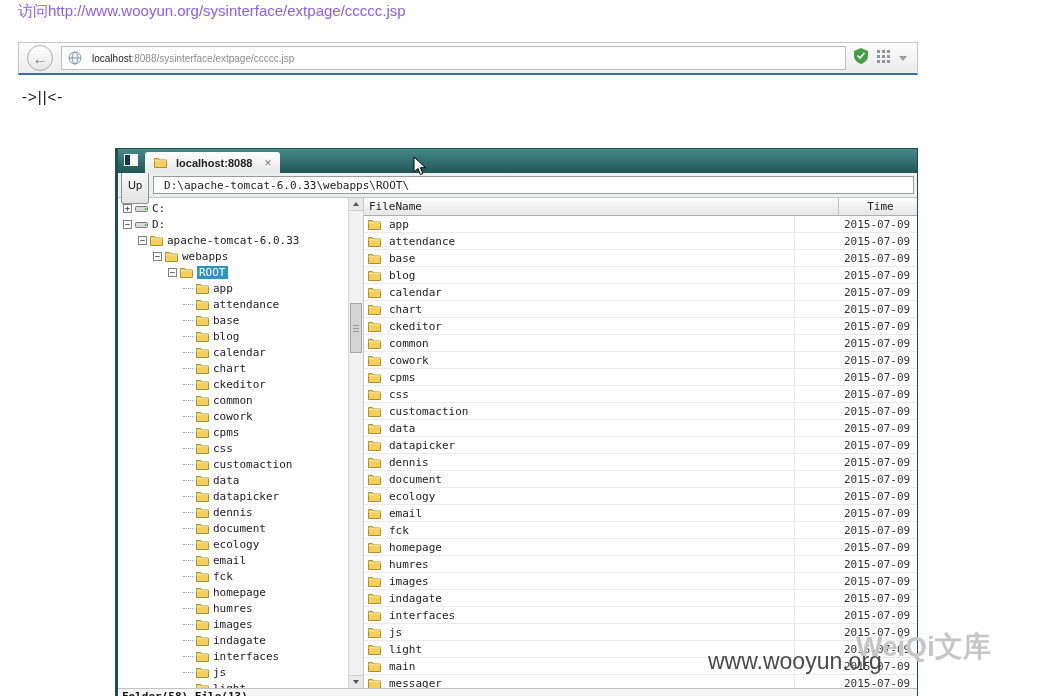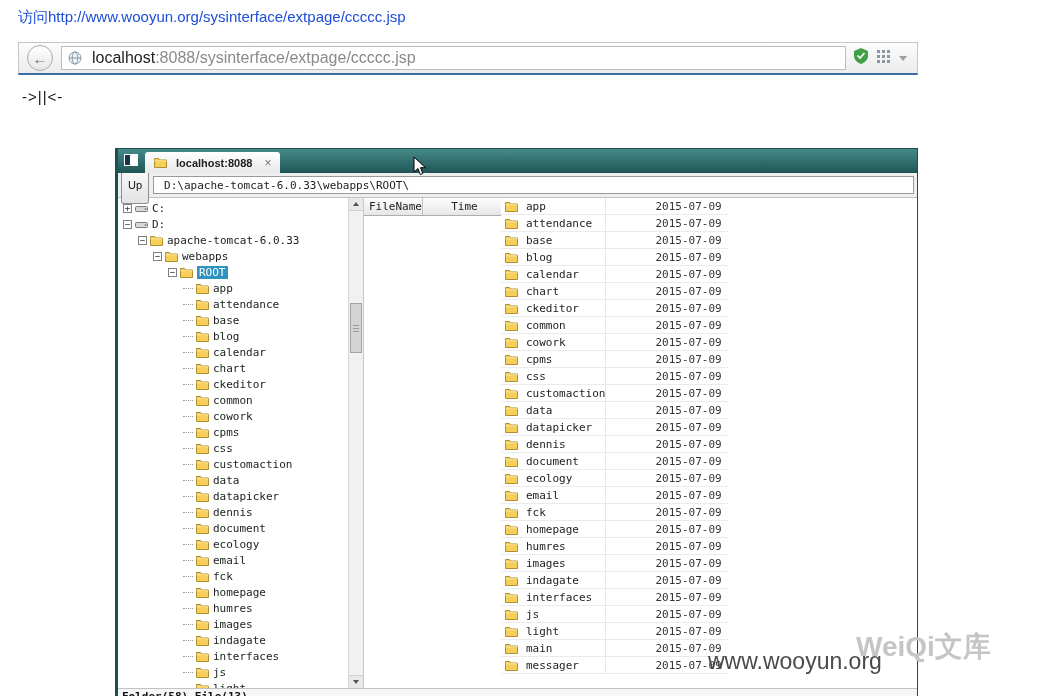--- a/index.html
+++ b/index.html
@@ -1,29 +1,29 @@
 <!DOCTYPE html>
 <html><head>
 <meta charset="utf-8">
 <style>
   * { margin:0; padding:0; box-sizing:border-box; }
   body { background:#fff; font-family:"Liberation Sans", sans-serif; }
   #page { position:relative; width:1040px; height:696px; background:#fff; overflow:hidden; }
 
-  .instruction { position:absolute; left:18px; top:8px; font-size:15px; color:#1d4ed8; }
+  .instruction { position:absolute; left:18px; top:2px; font-size:15px; color:#8b5cf6; }
 
   .browser-bar { position:absolute; left:18px; top:42px; width:900px; height:33px;
     display:flex; align-items:center; padding:0 8px; gap:8px;
     background:linear-gradient(#fcfcfc,#ececec); border:1px solid #c6c6c6;
     border-bottom:2px solid #3b6ea5; }
   .back-btn { width:26px; height:26px; border-radius:50%; border:1px solid #adadad;
     background:linear-gradient(#ffffff,#e6e6e6); display:flex; align-items:center;
     justify-content:center; color:#6f6f6f; font-size:15px; font-weight:bold; flex-shrink:0; }
   .address { flex:1; height:24px; background:#fff; border:1px solid #bdbdbd;
-    display:flex; align-items:center; padding:0 6px; gap:6px; font-size:16px; overflow:hidden; }
+    display:flex; align-items:center; padding:0 6px; gap:6px; font-size:10px; overflow:hidden; }
   .url-host { color:#222; }
   .url-rest { color:#8a8a8a; }
   .bar-icons { display:flex; align-items:center; gap:9px; flex-shrink:0; padding-right:2px; }
   .caret { width:0; height:0; border-left:4px solid transparent; border-right:4px solid transparent;
     border-top:5px solid #98a0a8; }
 
   .note { position:absolute; left:22px; top:88px; font-size:15px; color:#111; letter-spacing:1px; }
 
   .fm-window { position:absolute; left:115px; top:148px; width:803px; height:555px;
     border:1px solid #1d4f4f; border-left-width:3px; background:#fff; }
@@ -61,21 +61,21 @@
   .sb-btn.bottom { position:absolute; bottom:0; left:0; right:0; border-top:1px solid #d0d0d0; border-bottom:none; }
   .tri-up { width:0; height:0; border-left:3px solid transparent; border-right:3px solid transparent;
     border-bottom:4px solid #555; }
   .tri-down { width:0; height:0; border-left:3px solid transparent; border-right:3px solid transparent;
     border-top:4px solid #555; }
   .sb-thumb { position:absolute; left:1px; top:105px; width:12px; height:50px;
     background:#d4d4d4; border:1px solid #a6a6a6; }
   .sb-thumb::after { content:""; position:absolute; left:2px; right:2px; top:21px;
     border-top:1px solid #9a9a9a; box-shadow:0 3px 0 #9a9a9a, 0 6px 0 #9a9a9a; }
 
-  .list-pane { flex:1; display:flex; flex-direction:row; overflow:hidden;
+  .list-pane { flex:1; display:flex; flex-direction:column; overflow:hidden;
     font:11px "DejaVu Sans Mono", monospace; border-left:1px solid #c9c9c9; }
   .list-header { height:18px; flex-shrink:0; display:flex;
     background:linear-gradient(#fdfdfd,#e6e6e6); border-bottom:1px solid #aeaeae; color:#222; }
   .lh-name { flex:1; padding-left:5px; line-height:17px; border-right:1px solid #c4c4c4; }
   .lh-time { width:78px; padding-left:5px; line-height:17px;text-align:center; }
   .file-row { height:17px; flex-shrink:0; display:flex; align-items:center; border-bottom:1px solid #ebebeb; }
   .fcell-name { flex:1; height:100%; display:flex; align-items:center; gap:4px;
     padding-left:4px; border-right:1px solid #e7e7e7; overflow:hidden; color:#222; }
   .fcell-time { width:78px; padding-left:5px; color:#333; white-space:nowrap; overflow:hidden;margin-left:44px; }
 

